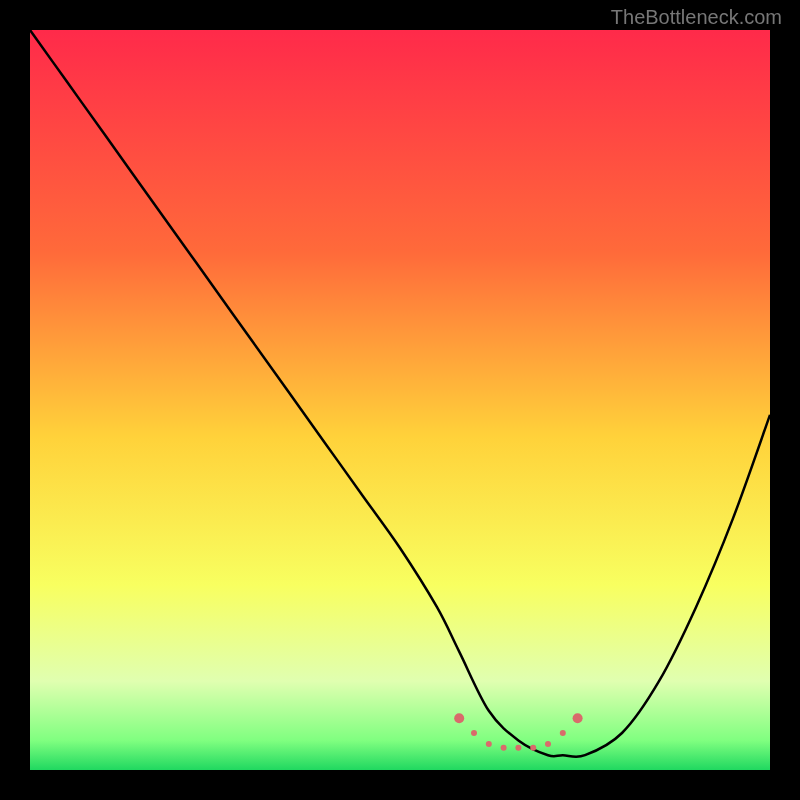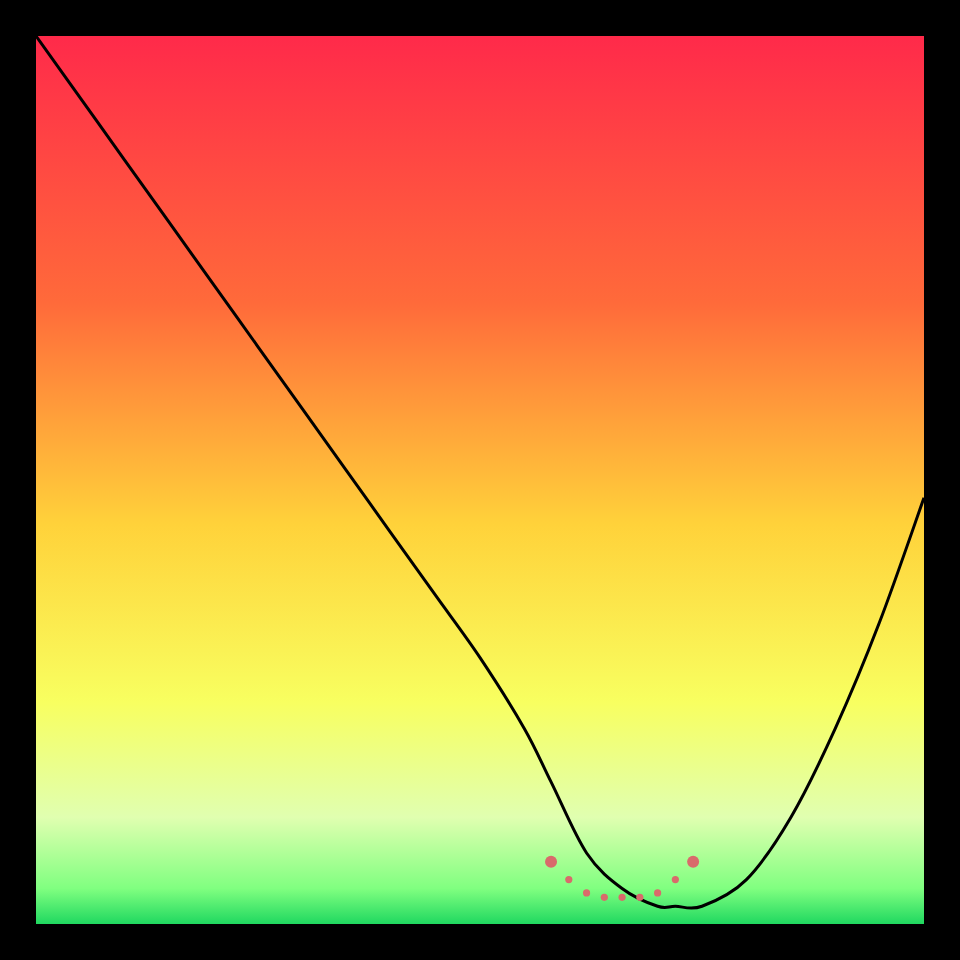--- a/index.html
+++ b/index.html
@@ -33,20 +33,21 @@
     height: 740px;
   }
   svg {
     display: block;
   }
 </style>
 </head>
 <body>
 
 <div class="container">
+  <div class="watermark">TheBottleneck.com</div>
   <div class="plot-area">
     <svg id="chart-svg" width="740" height="740" viewBox="0 0 740 740">
         <defs>
           <linearGradient id="bg-grad" x1="0" y1="0" x2="0" y2="1">
             <stop offset="0%" stop-color="#ff2a4a"></stop>
             <stop offset="30%" stop-color="#ff6a3a"></stop>
             <stop offset="55%" stop-color="#ffd23a"></stop>
             <stop offset="75%" stop-color="#f8ff60"></stop>
             <stop offset="88%" stop-color="#e0ffb0"></stop>
             <stop offset="96%" stop-color="#80ff80"></stop>

